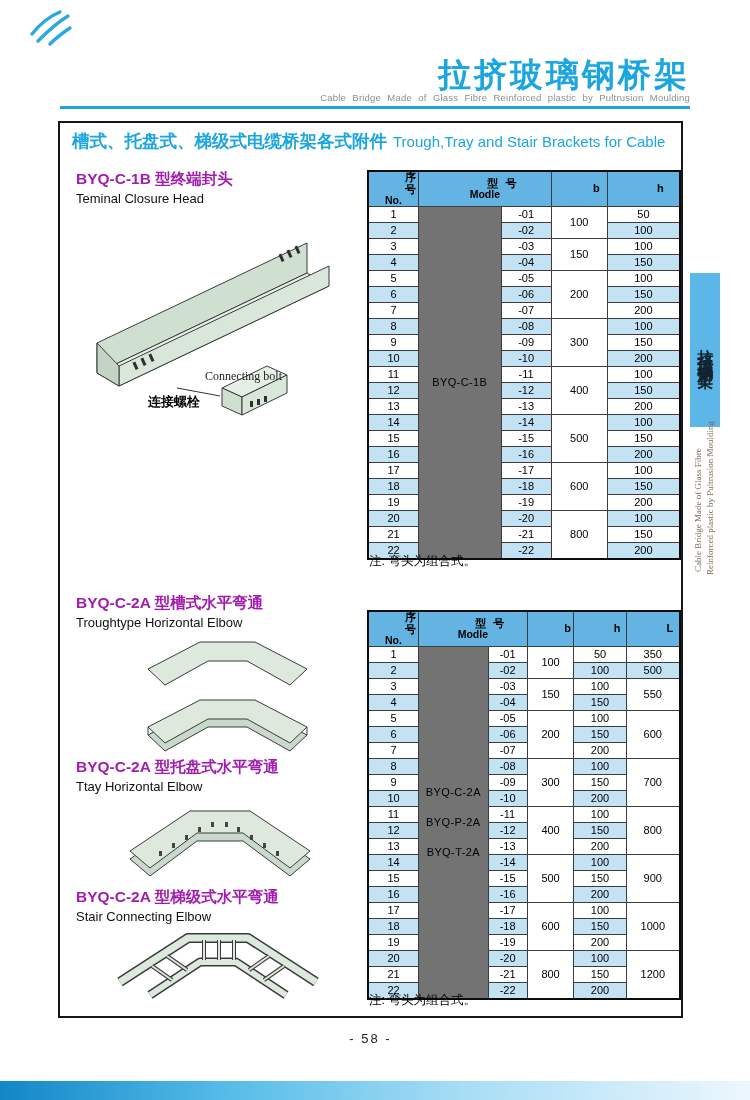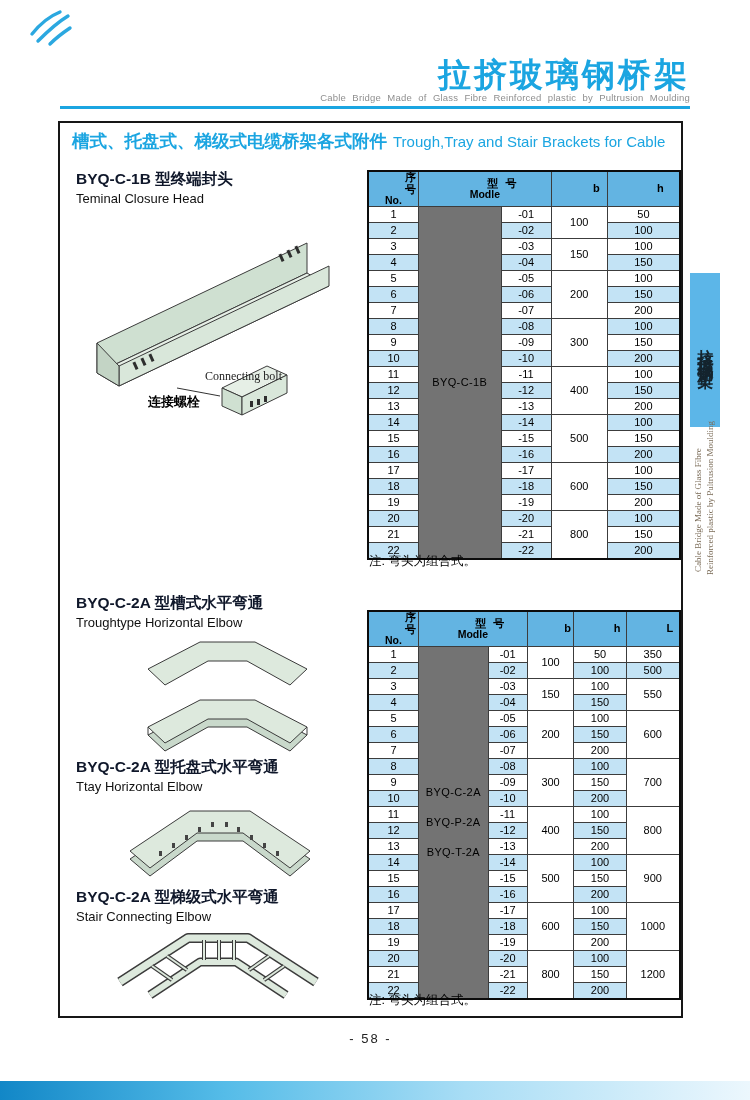--- a/index.html
+++ b/index.html
@@ -13,21 +13,21 @@
   .brand-en{position:absolute;right:60px;top:92px;font-size:9.5px;color:#8f8f8f;
             word-spacing:3.5px;letter-spacing:.2px;white-space:nowrap;}
   .header-rule{position:absolute;left:60px;right:60px;top:106px;height:3px;background:var(--accent,#1ba5e1);}
   
   .content-box{position:absolute;left:58px;top:121px;width:625px;height:897px;
                border:2px solid #161616;background:#fff;}
   .banner{position:absolute;left:12px;top:6px;white-space:nowrap;}
   .banner-cn{font-size:17.5px;font-weight:bold;color:var(--accent,#1ba5e1);}
   .banner-en{font-size:15px;color:var(--accent,#1ba5e1);margin-left:6px;}
   .sec{position:absolute;left:16px;}
-  .sec-cn{font-size:15.5px;font-weight:bold;color:#0f172a;white-space:nowrap;}
+  .sec-cn{font-size:15.5px;font-weight:bold;color:#a21caf;white-space:nowrap;}
   .sec-en{font-size:13px;color:#111;margin-top:1px;}
   .sec1{top:46px;} .sec2{top:470px;} .sec3{top:634px;} .sec4{top:764px;}
   .draw{position:absolute;}
   .d1{left:22px;top:115px;} .d2{left:70px;top:510px;}
   .d3{left:55px;top:670px;} .d4{left:48px;top:795px;}
   .lbl-en{position:absolute;left:145px;top:246px;font-family:"Liberation Serif",serif;
           font-size:12px;color:#222;white-space:nowrap;}
   .lbl-cn{position:absolute;left:88px;top:270px;font-size:13px;font-weight:bold;color:#000;white-space:nowrap;}
   
   .twrap{position:absolute;left:307px;}

